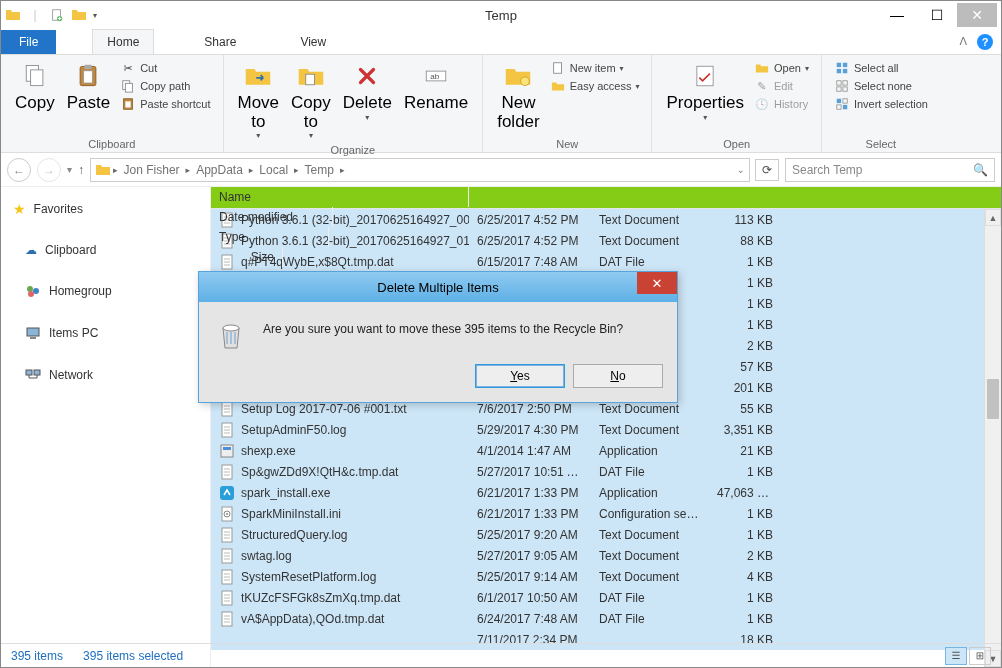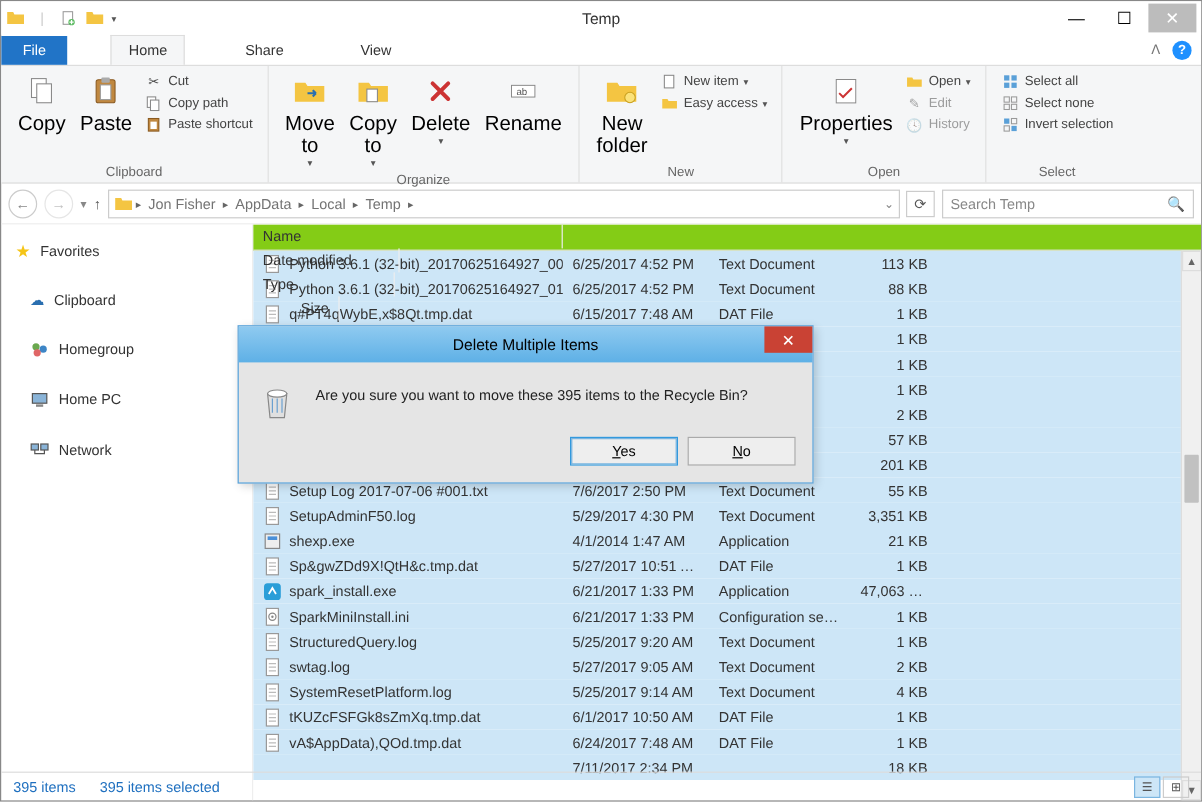--- a/index.html
+++ b/index.html
@@ -382,21 +382,21 @@
         <span>Homegroup</span>
       </div>
     <div style="height:14px"></div>
     <div class="nav-item">
         <span>
           <svg width="16" height="16" viewBox="0 0 16 16">
             <rect x="2" y="3" width="12" height="8" fill="#8ab4d8" stroke="#555"></rect>
             <rect x="5" y="12" width="6" height="2" fill="#888"></rect>
           </svg>
         </span>
-        <span>Home PC</span>
+        <span>Items PC</span>
       </div>
     <div style="height:14px"></div>
     <div class="nav-item">
         <span>
           <svg width="16" height="16" viewBox="0 0 16 16">
             <rect x="1" y="3" width="6" height="5" fill="#8ab4d8" stroke="#555"></rect>
             <rect x="9" y="3" width="6" height="5" fill="#8ab4d8" stroke="#555"></rect>
             <path d="M4 8v3h8V8" stroke="#555" fill="none"></path>
           </svg>
         </span>

